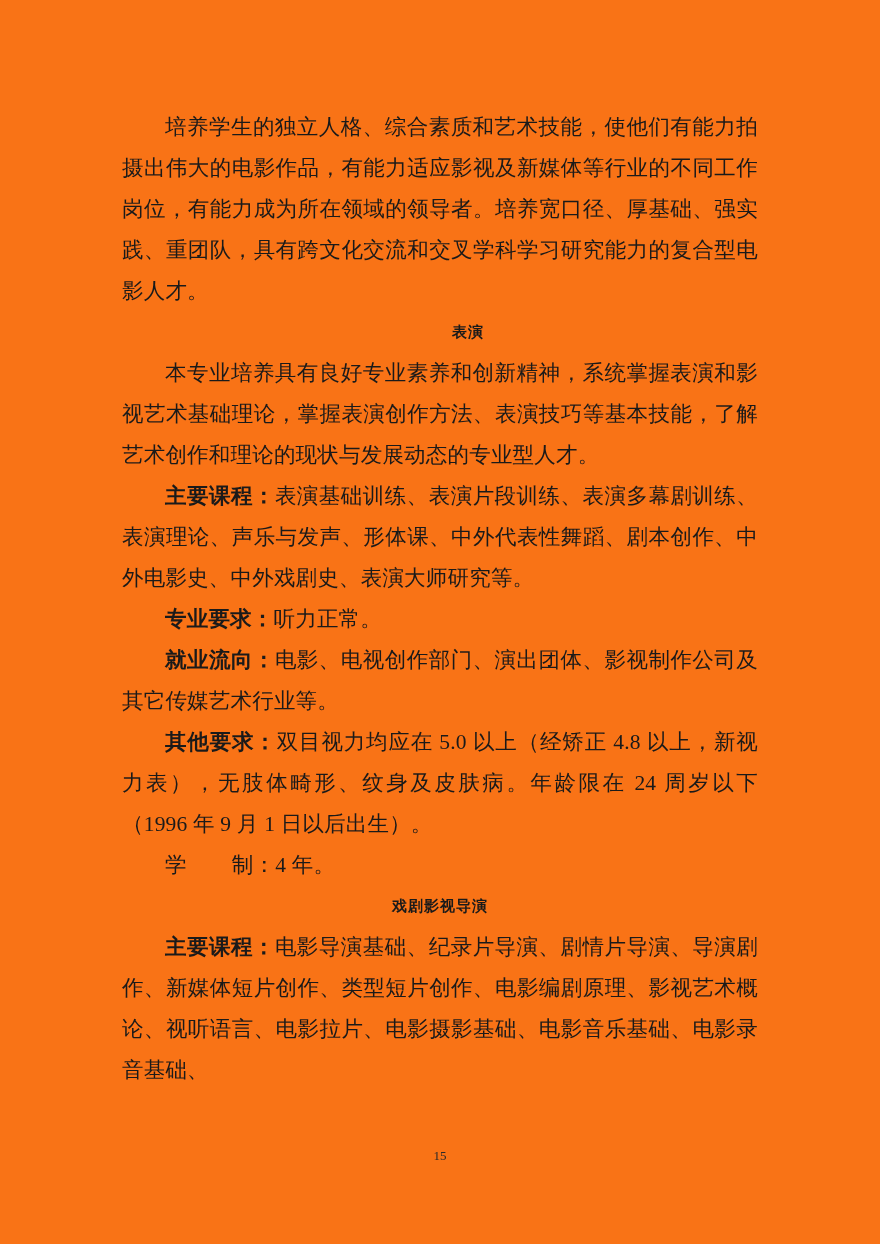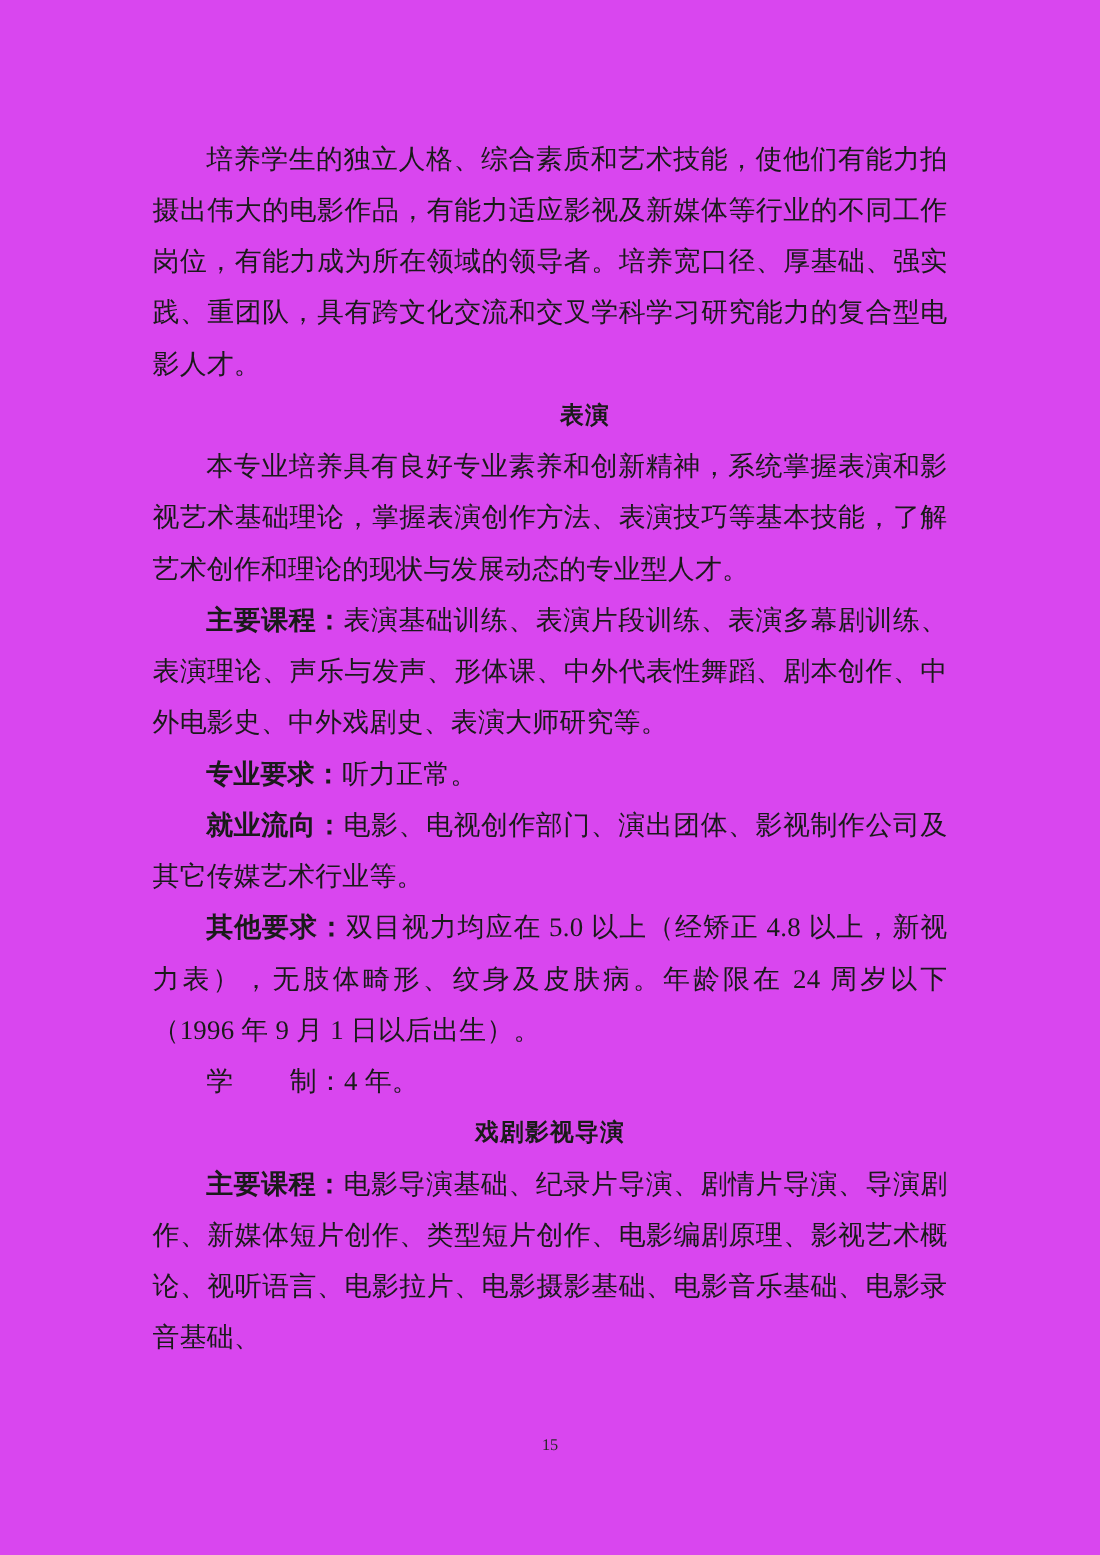--- a/index.html
+++ b/index.html
@@ -8,21 +8,21 @@
     background: #ffffff;
   }
   body {
     font-family: "Liberation Serif", "DejaVu Serif", serif;
     color: #1a1a1a;
   }
   .page {
     position: relative;
     width: 880px;
     height: 1244px;
-    background: #d946ef;
+    background: #f97316;
     overflow: hidden;
     box-sizing: border-box;
   }
   .textblock {
     position: absolute;
     left: 122px;
     top: 107px;
     width: 636px;
   }
   .para {
@@ -38,21 +38,21 @@
   .heading-sec {
     margin: 0;
     font-size: 21.5px;
     line-height: 41px;
     font-weight: bold;
     text-indent: 0;
     letter-spacing: 0.3px;
   }
   .heading-center {
     margin: 0;
-    font-size: 19px;
+    font-size: 15px;
     line-height: 41px;
     font-weight: bold;
     text-align: center;
     letter-spacing: 1px;
     text-indent: 0;
   }
   .heading-center.offset-right {
     padding-left: 56px;
   }
   .lbl {

